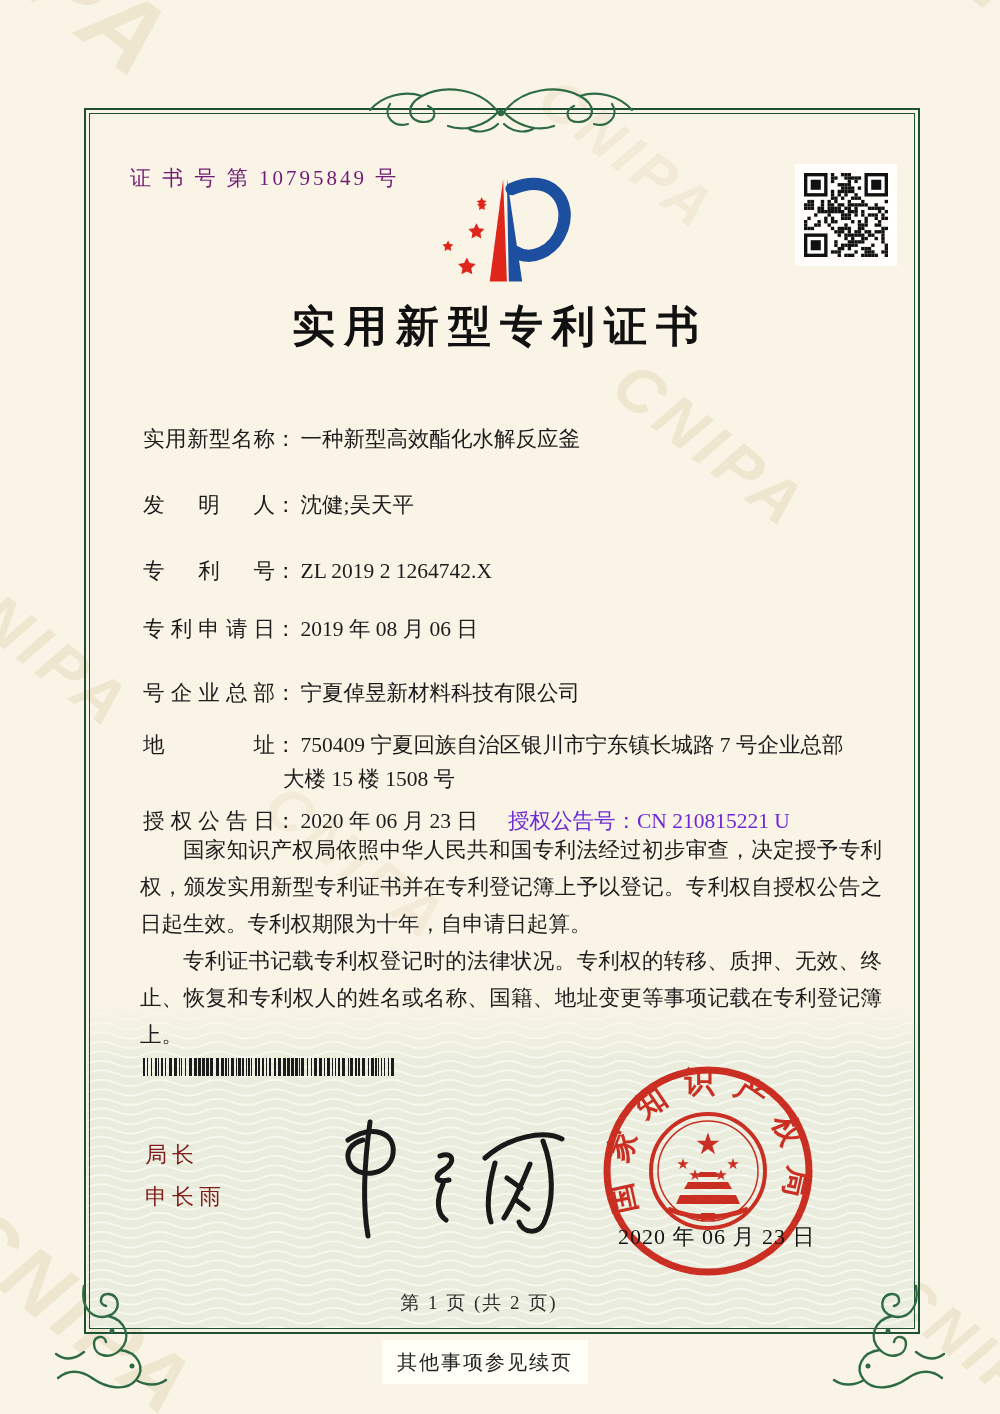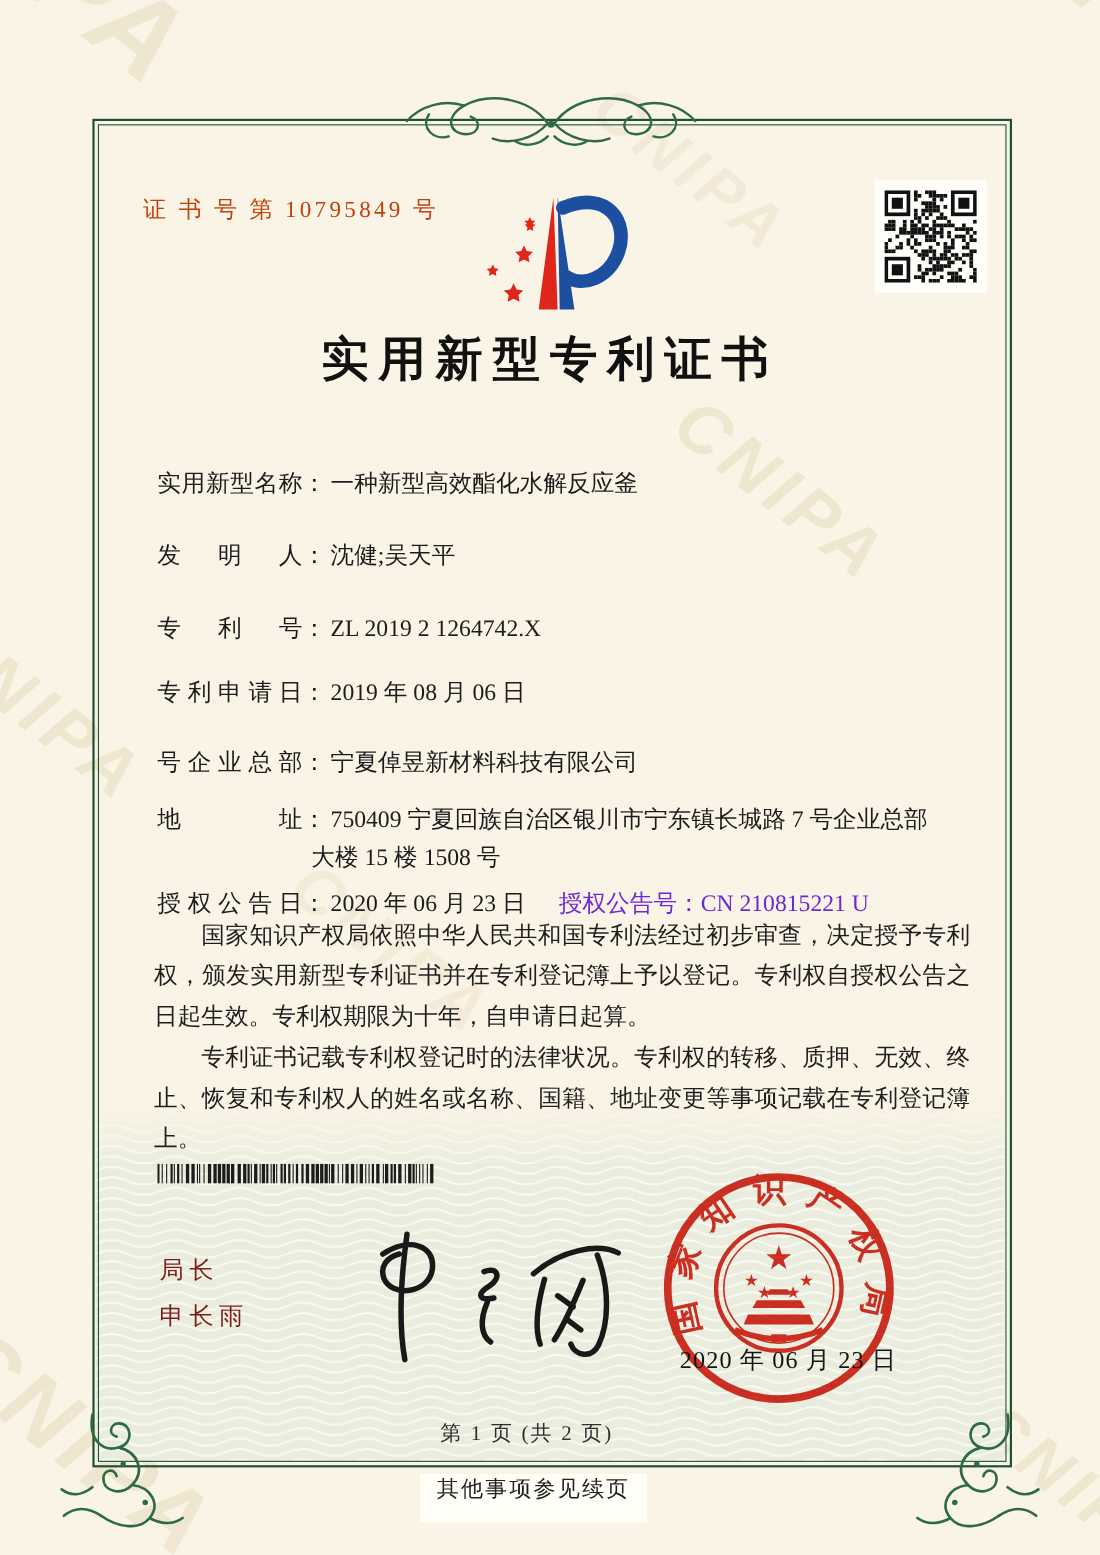--- a/index.html
+++ b/index.html
@@ -39,21 +39,21 @@
     content:"";position:absolute;inset:3px;
     border:1px solid #1d5034;
   }
 
   
   .waves-wrap{left:87px;top:1002px;width:826px;height:326px;}
   .waves-fade{left:87px;top:1002px;width:826px;height:58px;
     background:linear-gradient(#faf4e6,rgba(250,244,230,0));}
 
   
-  .cert-no{left:130px;top:176px;font-size:21px;letter-spacing:3px;color:#c2410c;}
+  .cert-no{left:130px;top:164px;font-size:21px;letter-spacing:3px;color:#701a75;}
   .qr-box{left:795px;top:164px;width:102px;height:102px;background:#fffefb;}
   .qr-box svg{position:absolute;left:9px;top:9px;}
   .logo{left:424px;top:168px;width:162px;height:122px;}
 
   .title{
     left:84px;top:298px;width:832px;text-align:center;
     font-size:43px;font-weight:bold;letter-spacing:9px;color:#111;
   }
 
   
@@ -80,21 +80,21 @@
   .signer-name{top:1182px;}
   .signature{left:292px;top:1106px;width:280px;height:145px;}
 
   .seal{left:597px;top:1060px;width:222px;height:222px;opacity:.95;mix-blend-mode:multiply;}
   .seal-date{left:618px;top:1222px;width:190px;text-align:center;
     font-size:22px;color:#141414;white-space:nowrap;letter-spacing:1px;}
 
   .page-info{left:84px;top:1290px;width:790px;text-align:center;font-size:19px;color:#2f2f2f;letter-spacing:2px;}
 
   .cont-box{left:382px;top:1340px;width:206px;height:44px;background:#fffef7;
-    display:flex;justify-content:center;}
+    display:flex;align-items:center;justify-content:center;}
   .cont-text{font-size:20px;color:#222;letter-spacing:2px;}
 
   
   .orn{pointer-events:none;}
   .orn-top{left:360px;top:82px;width:282px;height:56px;}
   .orn-bl{left:50px;top:1282px;width:120px;height:122px;}
   .orn-br{left:830px;top:1282px;width:120px;height:122px;transform:scaleX(-1);}
 </style>
 </head>
 <body>

